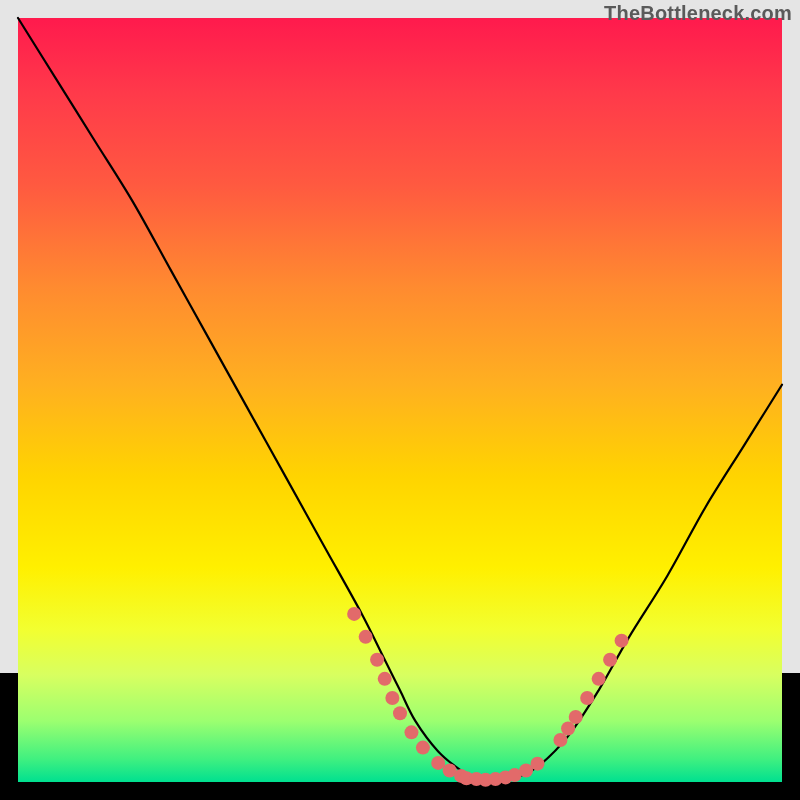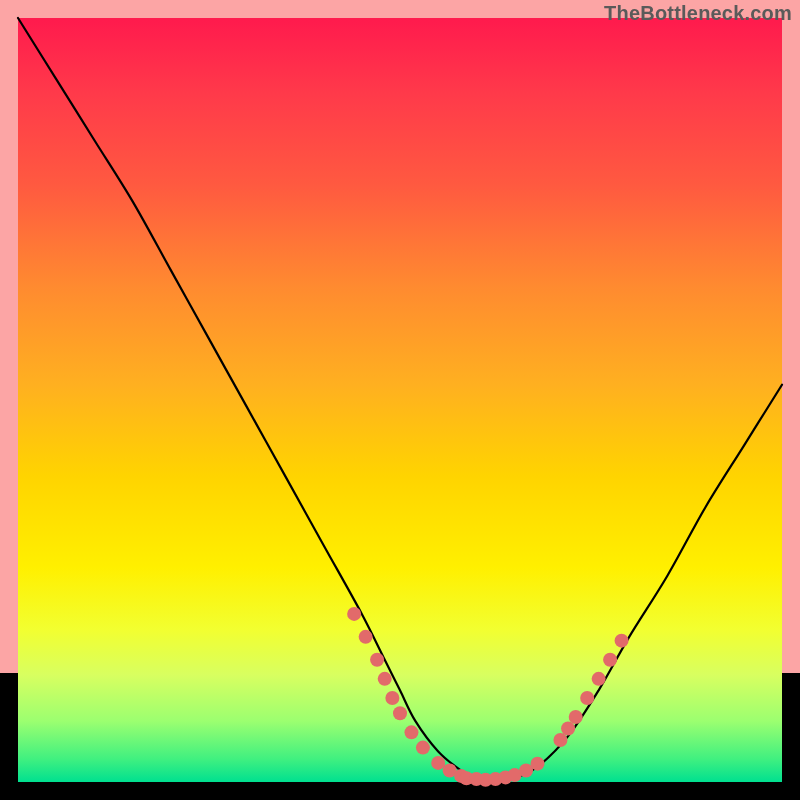--- a/index.html
+++ b/index.html
@@ -1,21 +1,21 @@
 <!DOCTYPE html>
 <html><head>
 <meta charset="utf-8">
 <style>
   * { margin: 0; padding: 0; box-sizing: border-box; }
   html, body { width: 800px; height: 800px; overflow: hidden; background: #000; }
   .frame {
     position: relative;
     width: 800px;
     height: 673px;
-    background: #fca5a5;
+    background: #e5e5e5;
     text-align: center;
   }
   .plot-area {
     position: absolute;
     left: 18px;
     top: 18px;
     width: 764px;
     height: 764px;
     background: linear-gradient(to bottom,
       #ff1a4d 0%,

